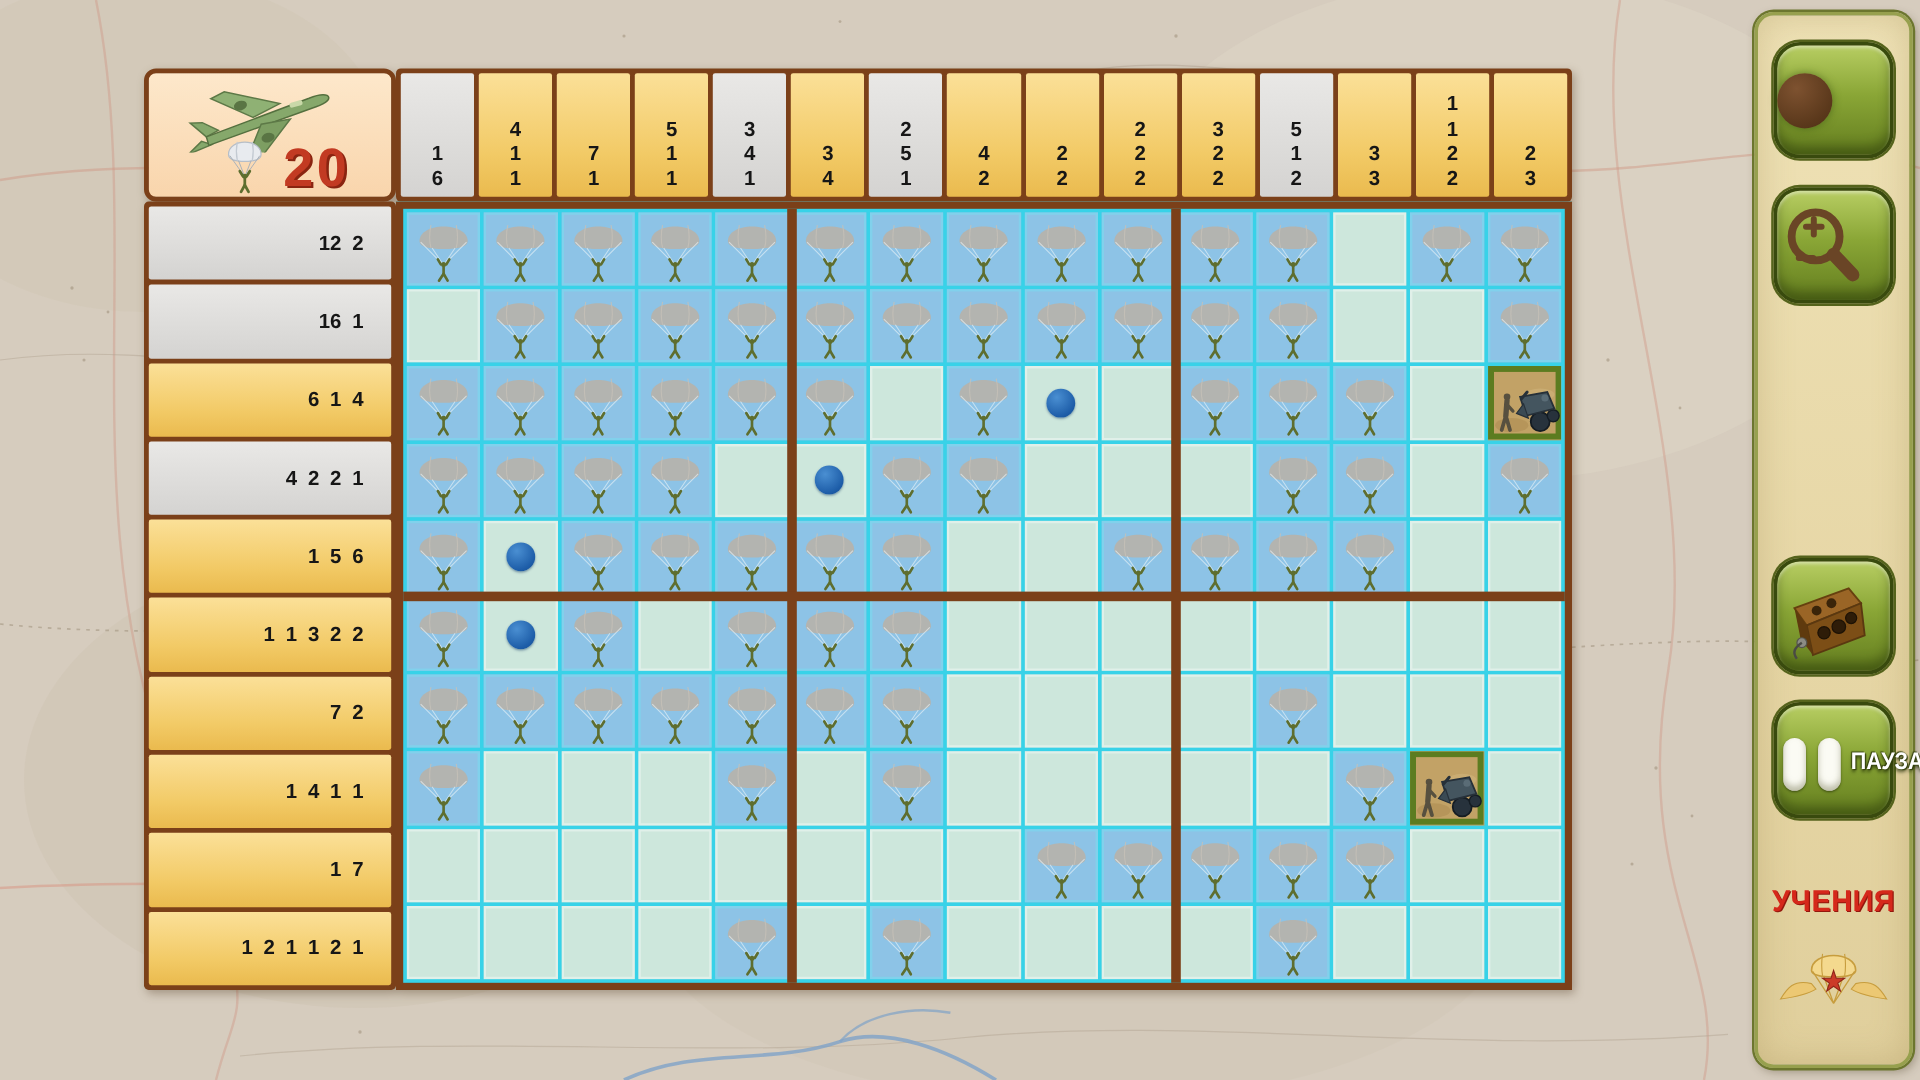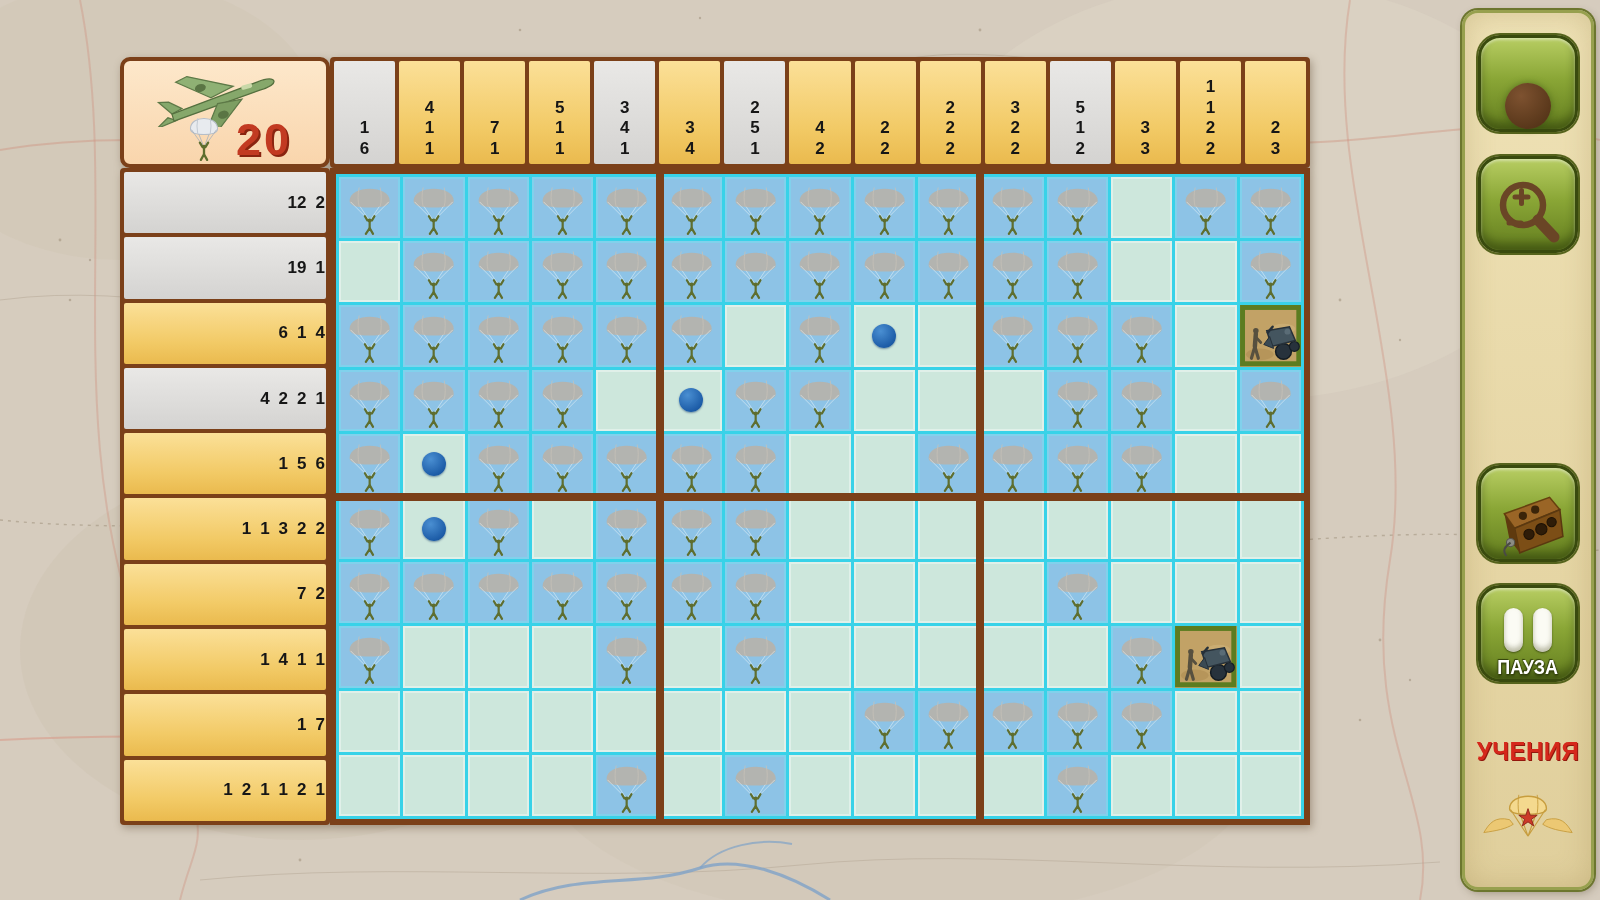--- a/index.html
+++ b/index.html
@@ -23,21 +23,21 @@
     border-radius:4px;}
   .colclue{background:linear-gradient(180deg,#fbe098 0%,#f2ca66 65%,#eaba4e 100%);
     display:flex;flex-direction:column;justify-content:flex-end;align-items:center;
     padding-bottom:5px;font-weight:bold;font-size:17px;line-height:1.2;color:#161616;border-radius:2px;}
   .colclue.done{background:linear-gradient(180deg,#e9e8e6 0%,#d4d3d1 100%);}
 
   .rowclues{position:absolute;left:0;top:111px;width:210px;height:657px;box-sizing:border-box;
     background:#7b4019;display:grid;grid-template-rows:repeat(10,1fr);gap:4px;padding:4px;
     border-radius:4px;}
   .rowclue{background:linear-gradient(180deg,#fbe098 0%,#f2ca66 65%,#eaba4e 100%);
-    display:flex;justify-content:flex-end;align-items:center;padding-right:1px;
+    display:flex;justify-content:flex-end;align-items:center;padding-right:23px;
     font-weight:bold;font-size:17px;color:#161616;border-radius:2px;}
   .rowclue.done{background:linear-gradient(180deg,#e9e8e6 0%,#d4d3d1 100%);}
   .rowclue span{margin-left:9px;}
 
   .grid{position:absolute;left:210px;top:111px;width:980px;height:657px;box-sizing:border-box;
     border:6px solid #7b4019;background:#38d2e8;display:grid;
     grid-template-columns:repeat(15,1fr);grid-template-rows:repeat(10,1fr);gap:3px;padding:3px;}
   .cell{position:relative;overflow:hidden;}
   .cell.para{background:#8dc3e6;box-shadow:inset 0 0 0 2px rgba(120,220,240,.55);}
   .cell.para svg{width:100%;height:100%;display:block;}
@@ -56,21 +56,21 @@
   
   .panel{position:absolute;left:1462px;top:10px;width:132px;height:880px;z-index:2;
     box-sizing:border-box;border-radius:16px;
     background:linear-gradient(180deg,#efe2b6 0%,#e6d6a5 60%,#e0cf9c 100%);
     border:3px solid #97a04e;
     box-shadow:0 0 0 2px #6c762e,2px 3px 8px rgba(60,50,20,.35),inset 0 0 30px rgba(150,125,70,.30);}
   .btn{position:absolute;left:13px;width:100px;height:97px;border-radius:22px;cursor:pointer;
     background:linear-gradient(180deg,#b7cd62 0%,#8aa636 45%,#647e1f 100%);
     border:3px solid #394a0e;box-sizing:border-box;
     box-shadow:inset 0 2px 3px rgba(255,255,255,.45),inset 0 -7px 10px rgba(30,45,5,.45),0 0 0 2px #55631c;
-    display:flex;align-items:center;justify-content:flex-end;flex-direction:column;}
+    display:flex;align-items:center;justify-content:flex-start;flex-direction:row;}
   .btn.b1{top:22px;} .btn.b2{top:143px;} .btn.b3{top:452px;} .btn.b4{top:572px;}
   .dot-tool{width:46px;height:46px;border-radius:50%;
     background:radial-gradient(circle at 35% 28%,#7e5230 0%,#5a381b 70%,#4c2e15 100%);
     box-shadow:0 0 7px rgba(50,75,15,.55);}
   .pause-bars{display:flex;margin-top:6px;}
   .pause-bars i{display:block;width:19px;height:44px;border-radius:10px;background:#fbfbf4;
     margin:0 5px;box-shadow:inset 0 -4px 5px rgba(140,140,110,.55),0 1px 2px rgba(30,40,5,.6);}
   .pause-label{margin-top:4px;color:#fff;font-weight:700;font-size:20px;transform:scaleX(.9);
     text-shadow:1px 1px 1px #33400c,-1px -1px 1px #33400c,0 2px 3px rgba(30,40,5,.7);}
   .mode-label{position:absolute;top:724px;left:0;width:100%;text-align:center;color:#d5281b;
@@ -216,21 +216,21 @@
           <div>2</div>
           <div>3</div>
         </div>
       </div>
     <div class="rowclues">
         <div class="rowclue done">
           <span>12</span>
           <span>2</span>
         </div>
         <div class="rowclue done">
-          <span>19</span>
+          <span>16</span>
           <span>1</span>
         </div>
         <div class="rowclue">
           <span>6</span>
           <span>1</span>
           <span>4</span>
         </div>
         <div class="rowclue done">
           <span>4</span>
           <span>2</span>

